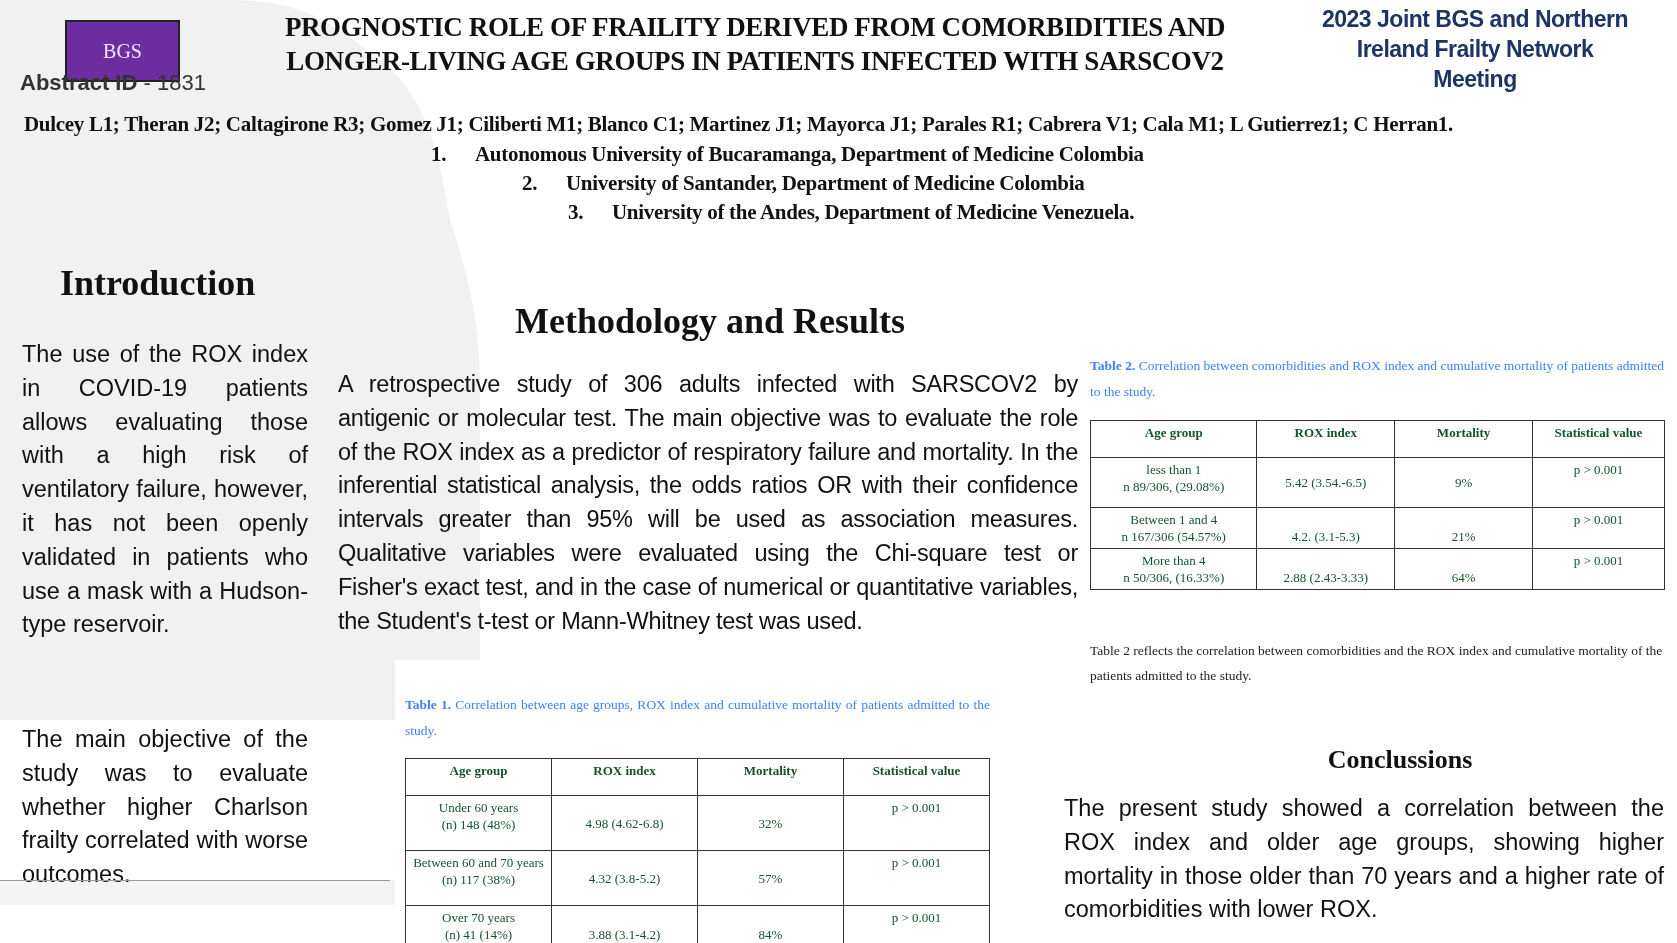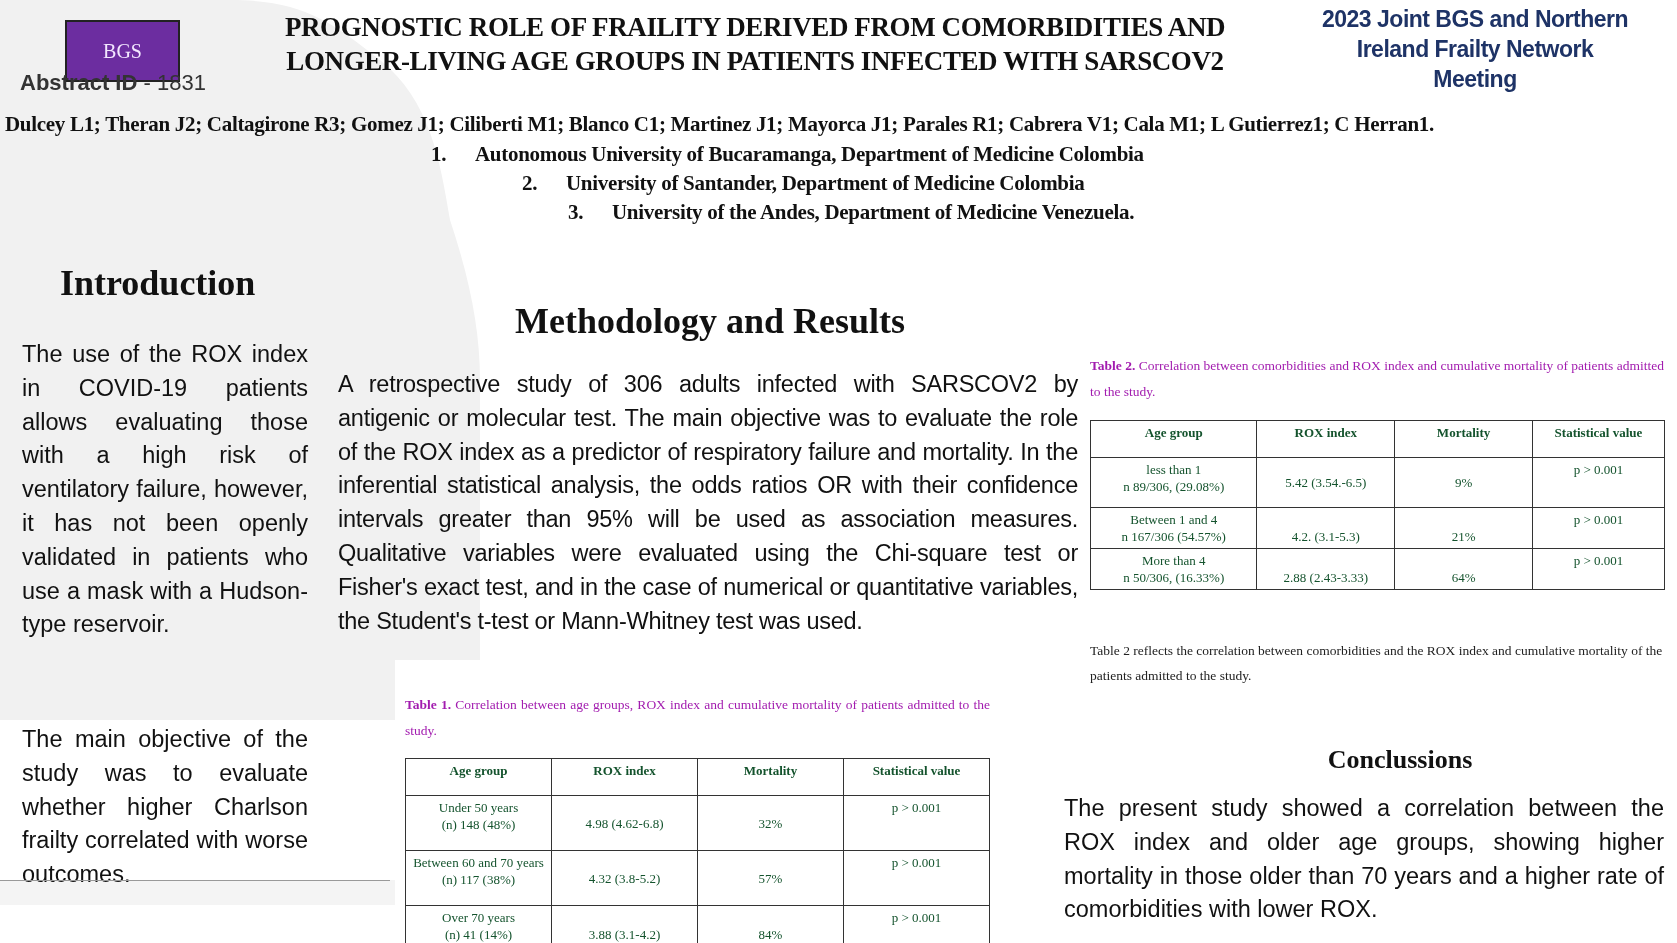--- a/index.html
+++ b/index.html
@@ -22,32 +22,32 @@
     font-family: "Liberation Serif", serif; font-weight: bold; font-size: 27px; line-height: 34px;
     letter-spacing: -0.4px;
   }
   .meeting {
     left: 1300px; top: 4px; width: 350px; text-align: center;
     font-family: "Liberation Sans", sans-serif; font-weight: bold; font-size: 23px; line-height: 30px;
     color: #1e3366; letter-spacing: -0.5px;
   }
   .authors {
     left: 0; top: 112px; width: 1439px; text-align: center;
-    font-weight: bold; font-size: 21px; letter-spacing: -0.3px;
+    font-weight: bold; font-size: 21px; letter-spacing: -0.3px; padding-left: 19px;
   }
   .aff { font-weight: bold; font-size: 21px; letter-spacing: -0.3px; white-space: nowrap; }
   .aff .num { display: inline-block; width: 44px; }
   .h-section { font-family: "Liberation Serif", serif; font-weight: bold; }
   .sans-body { font-family: "Liberation Sans", sans-serif; text-align: justify; }
   .intro-h { left: 60px; top: 262px; font-size: 36px; }
   .intro-p1 { left: 22px; top: 338px; width: 286px; font-size: 23.5px; line-height: 33.8px; }
   .intro-p2 { left: 22px; top: 723px; width: 286px; font-size: 23.5px; line-height: 33.8px; }
   .meth-h { left: 330px; top: 300px; width: 760px; text-align: center; font-size: 36px; }
   .meth-p { left: 338px; top: 368px; width: 740px; font-size: 23.5px; line-height: 33.8px; letter-spacing: -0.25px; }
-  .tcap { font-family: "Liberation Serif", serif; font-size: 13.5px; line-height: 26px; color: #a21caf; }
+  .tcap { font-family: "Liberation Serif", serif; font-size: 13.5px; line-height: 26px; color: #3b82f6; }
   .tcap b { font-weight: bold; }
   table.t { border-collapse: collapse; font-family: "Liberation Serif", serif; font-size: 13px; color: #14532d; }
   table.t td, table.t th { border: 1px solid #333; text-align: center; vertical-align: top; padding: 3px 4px; line-height: 17px; }
   table.t th { font-weight: bold; }
   .t1-cap { left: 405px; top: 692px; width: 585px; text-align: justify; }
   .t1 { left: 405px; top: 758px; width: 585px; }
   .t2-cap { left: 1090px; top: 353px; width: 580px; }
   .t2 { left: 1090px; top: 420px; width: 575px; }
   .t2-note { left: 1090px; top: 607px; width: 580px; font-family: "Liberation Serif", serif; font-size: 13.5px; line-height: 25px; color: #222; margin-top: 31px; }
   .concl-h { left: 1060px; top: 745px; width: 680px; text-align: center; font-size: 26px; }
@@ -107,21 +107,21 @@
     <tr>
       <th style="width:25%;height:30px">Age group</th>
       <th style="width:25%">ROX index</th>
       <th style="width:25%">Mortality</th>
       <th style="width:25%">Statistical value</th>
     </tr>
   </thead>
   <tbody>
     <tr style="height:55px">
       <td>
-          <div>Under 50 years</div>
+          <div>Under 60 years</div>
           <div>(n) 148 (48%)</div>
         </td>
       <td style="vertical-align:middle">4.98 (4.62-6.8)</td>
       <td style="vertical-align:middle">32%</td>
       <td>p &gt; 0.001</td>
     </tr>
     <tr style="height:55px">
       <td>
           <div>Between 60 and 70 years</div>
           <div>(n) 117 (38%)</div>

